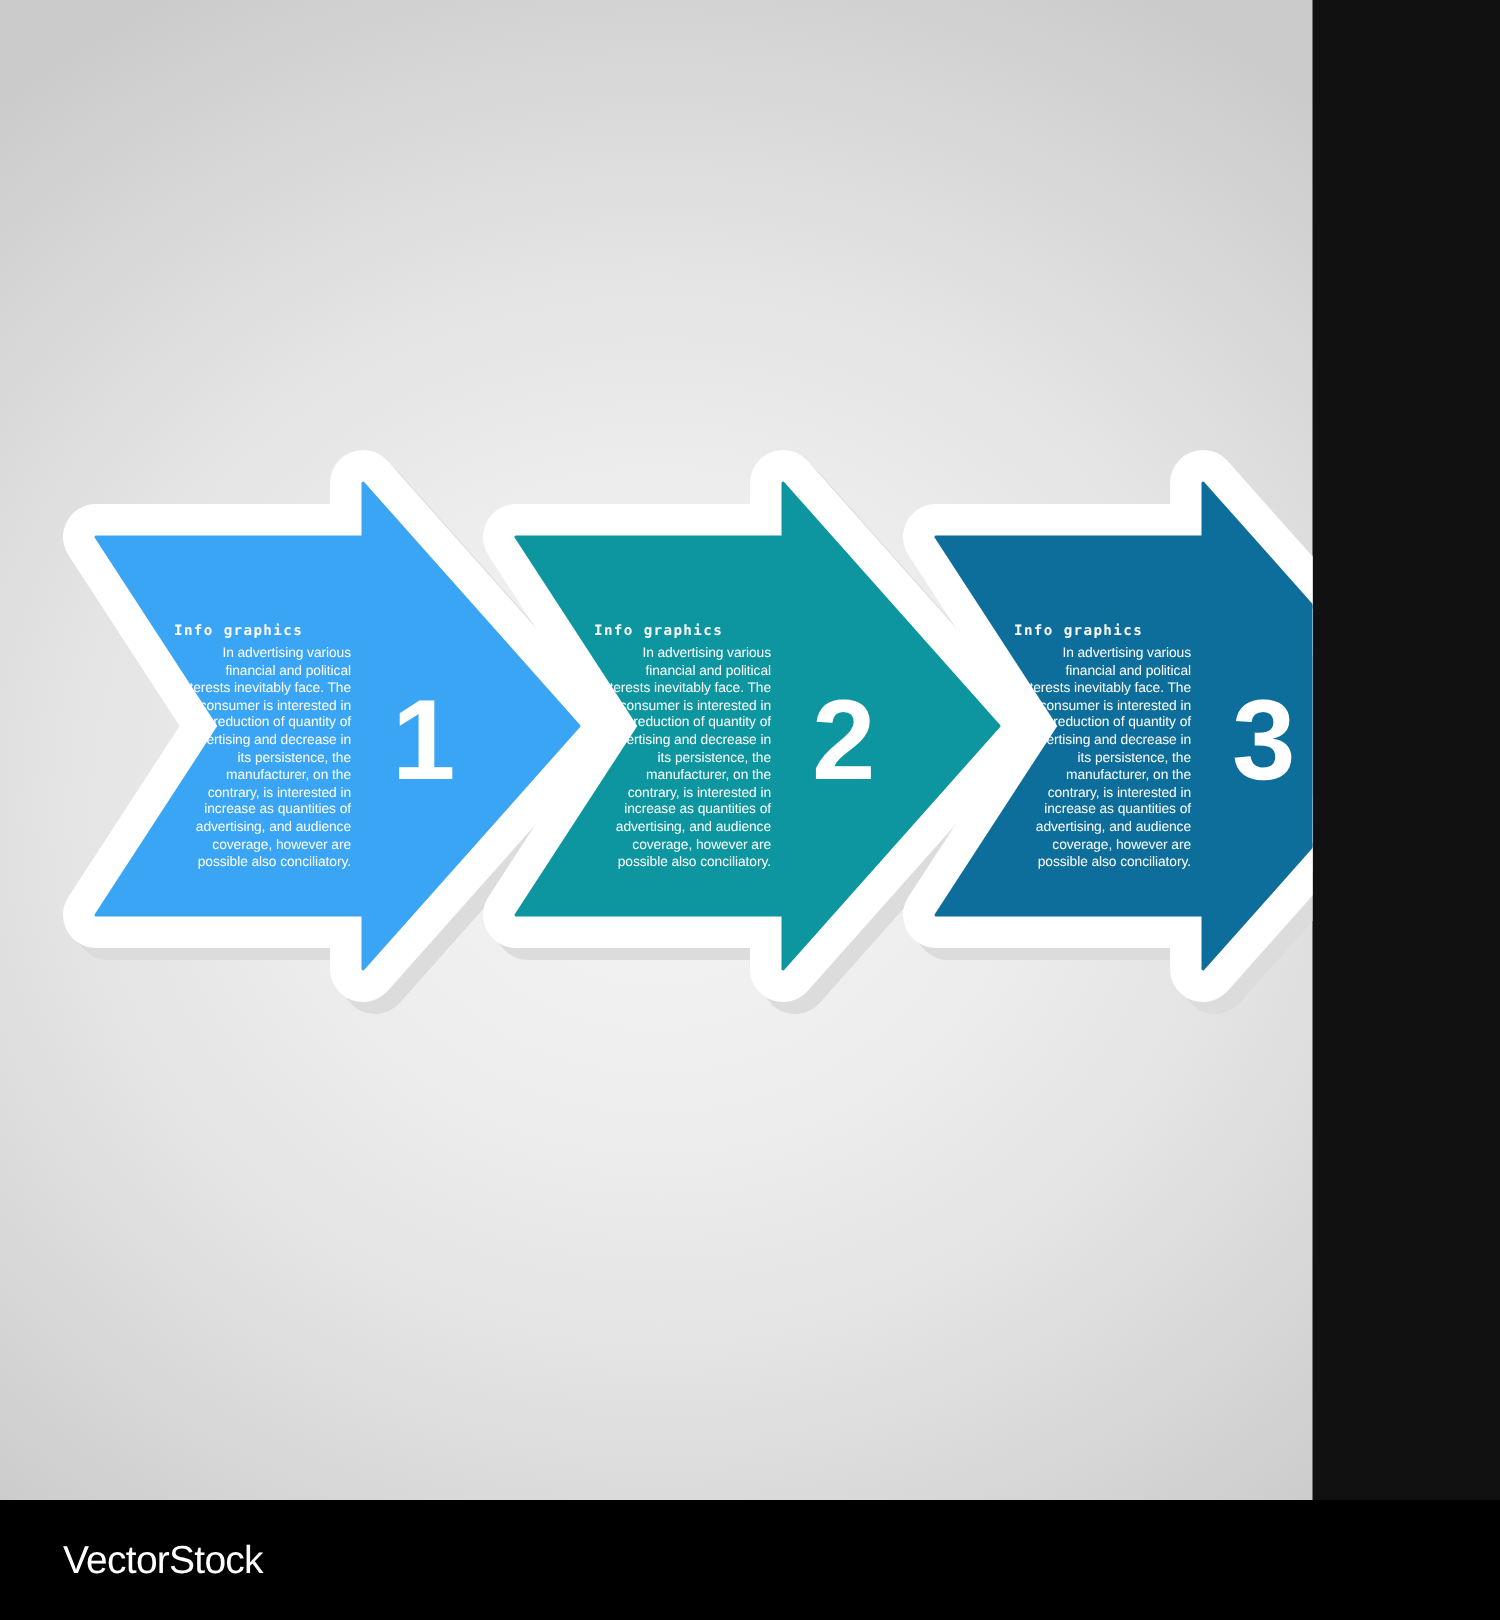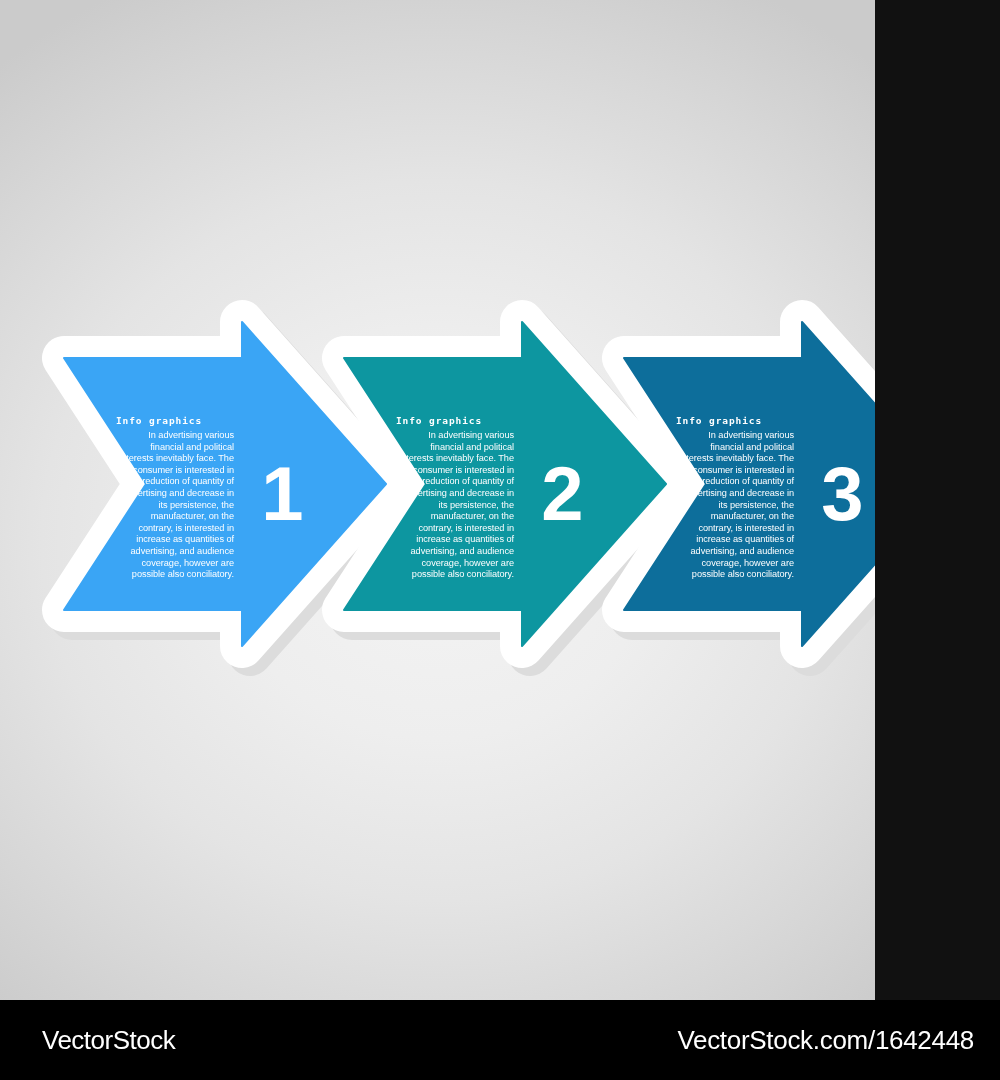--- a/index.html
+++ b/index.html
@@ -161,14 +161,13 @@
   <div class="arrow-text" style="left:676px; top:415px;">
     <p class="arrow-heading">Info graphics</p>
     <p class="arrow-body">In advertising various financial and political interests inevitably face. The consumer is interested in reduction of quantity of advertising and decrease in its persistence, the manufacturer, on the contrary, is interested in increase as quantities of advertising, and audience coverage, however are possible also conciliatory.</p>
   </div>
   <div class="step-number" style="left:807px; top:456px;">3</div>
 
 </div>
 
 <div id="footer">
   <div id="footer-logo">VectorStock</div>
-  <div id="footer-url">VectorStock.com/1642448</div>
 </div>
 
 </body></html>

